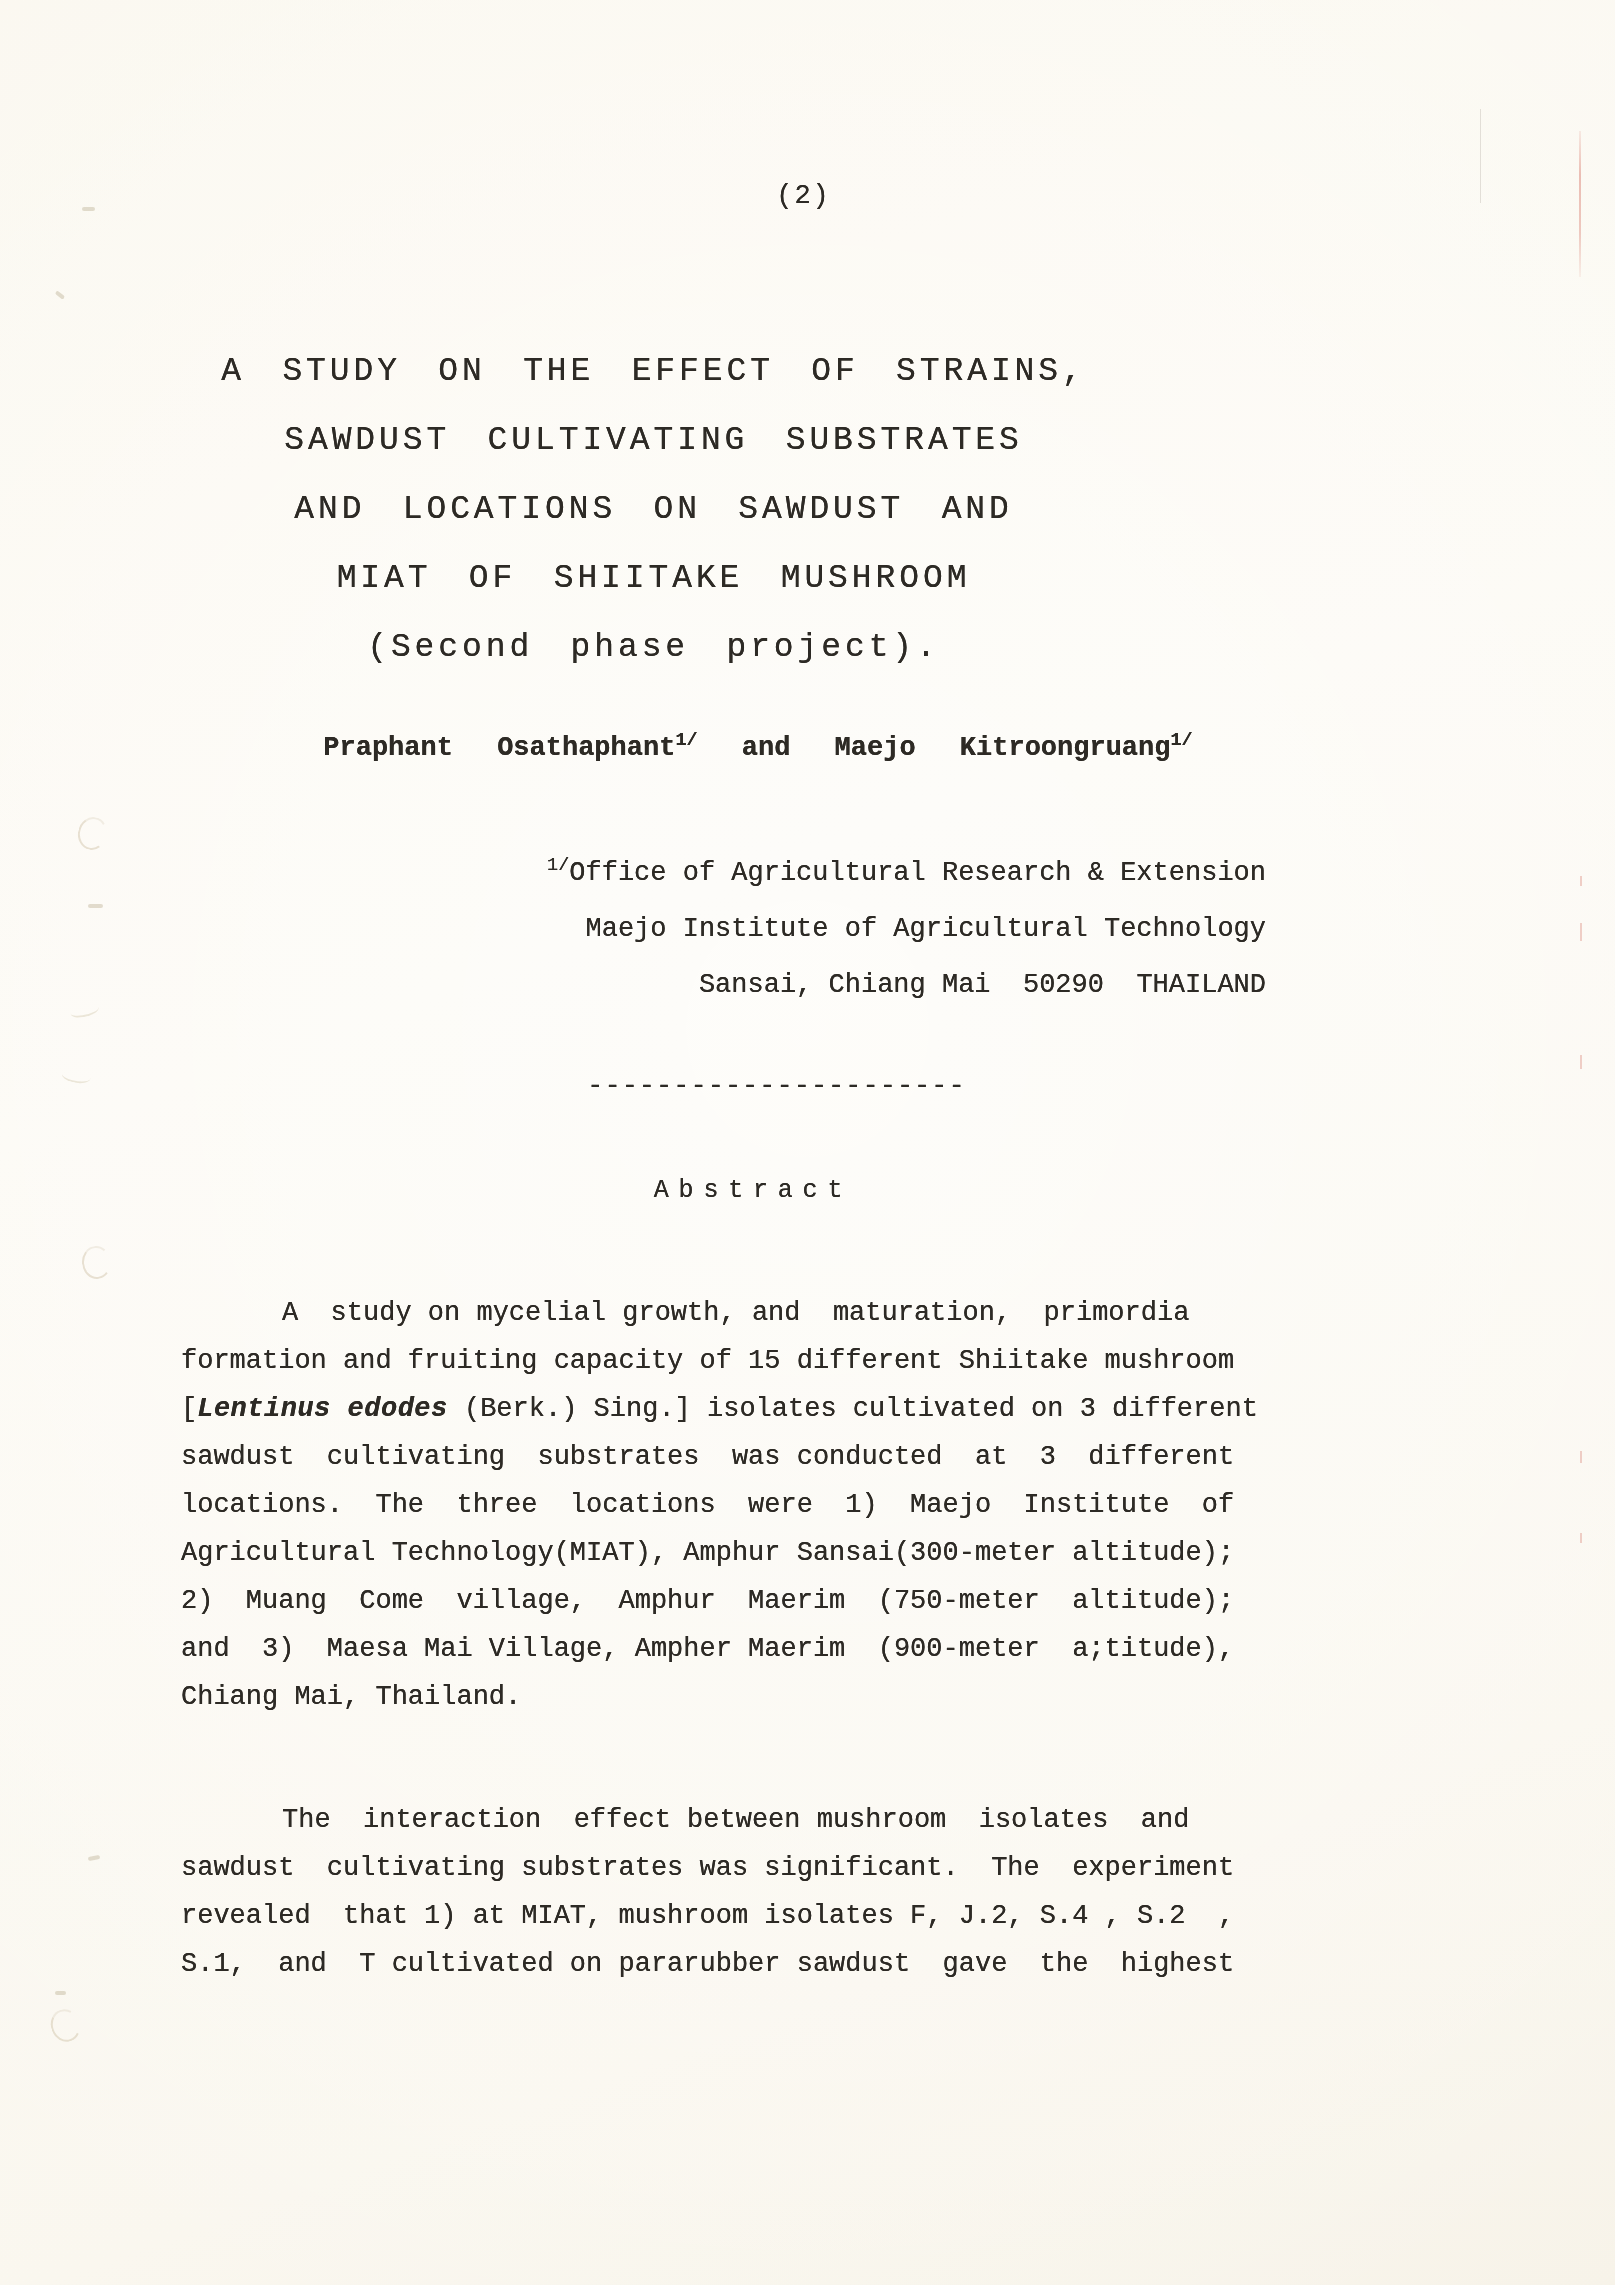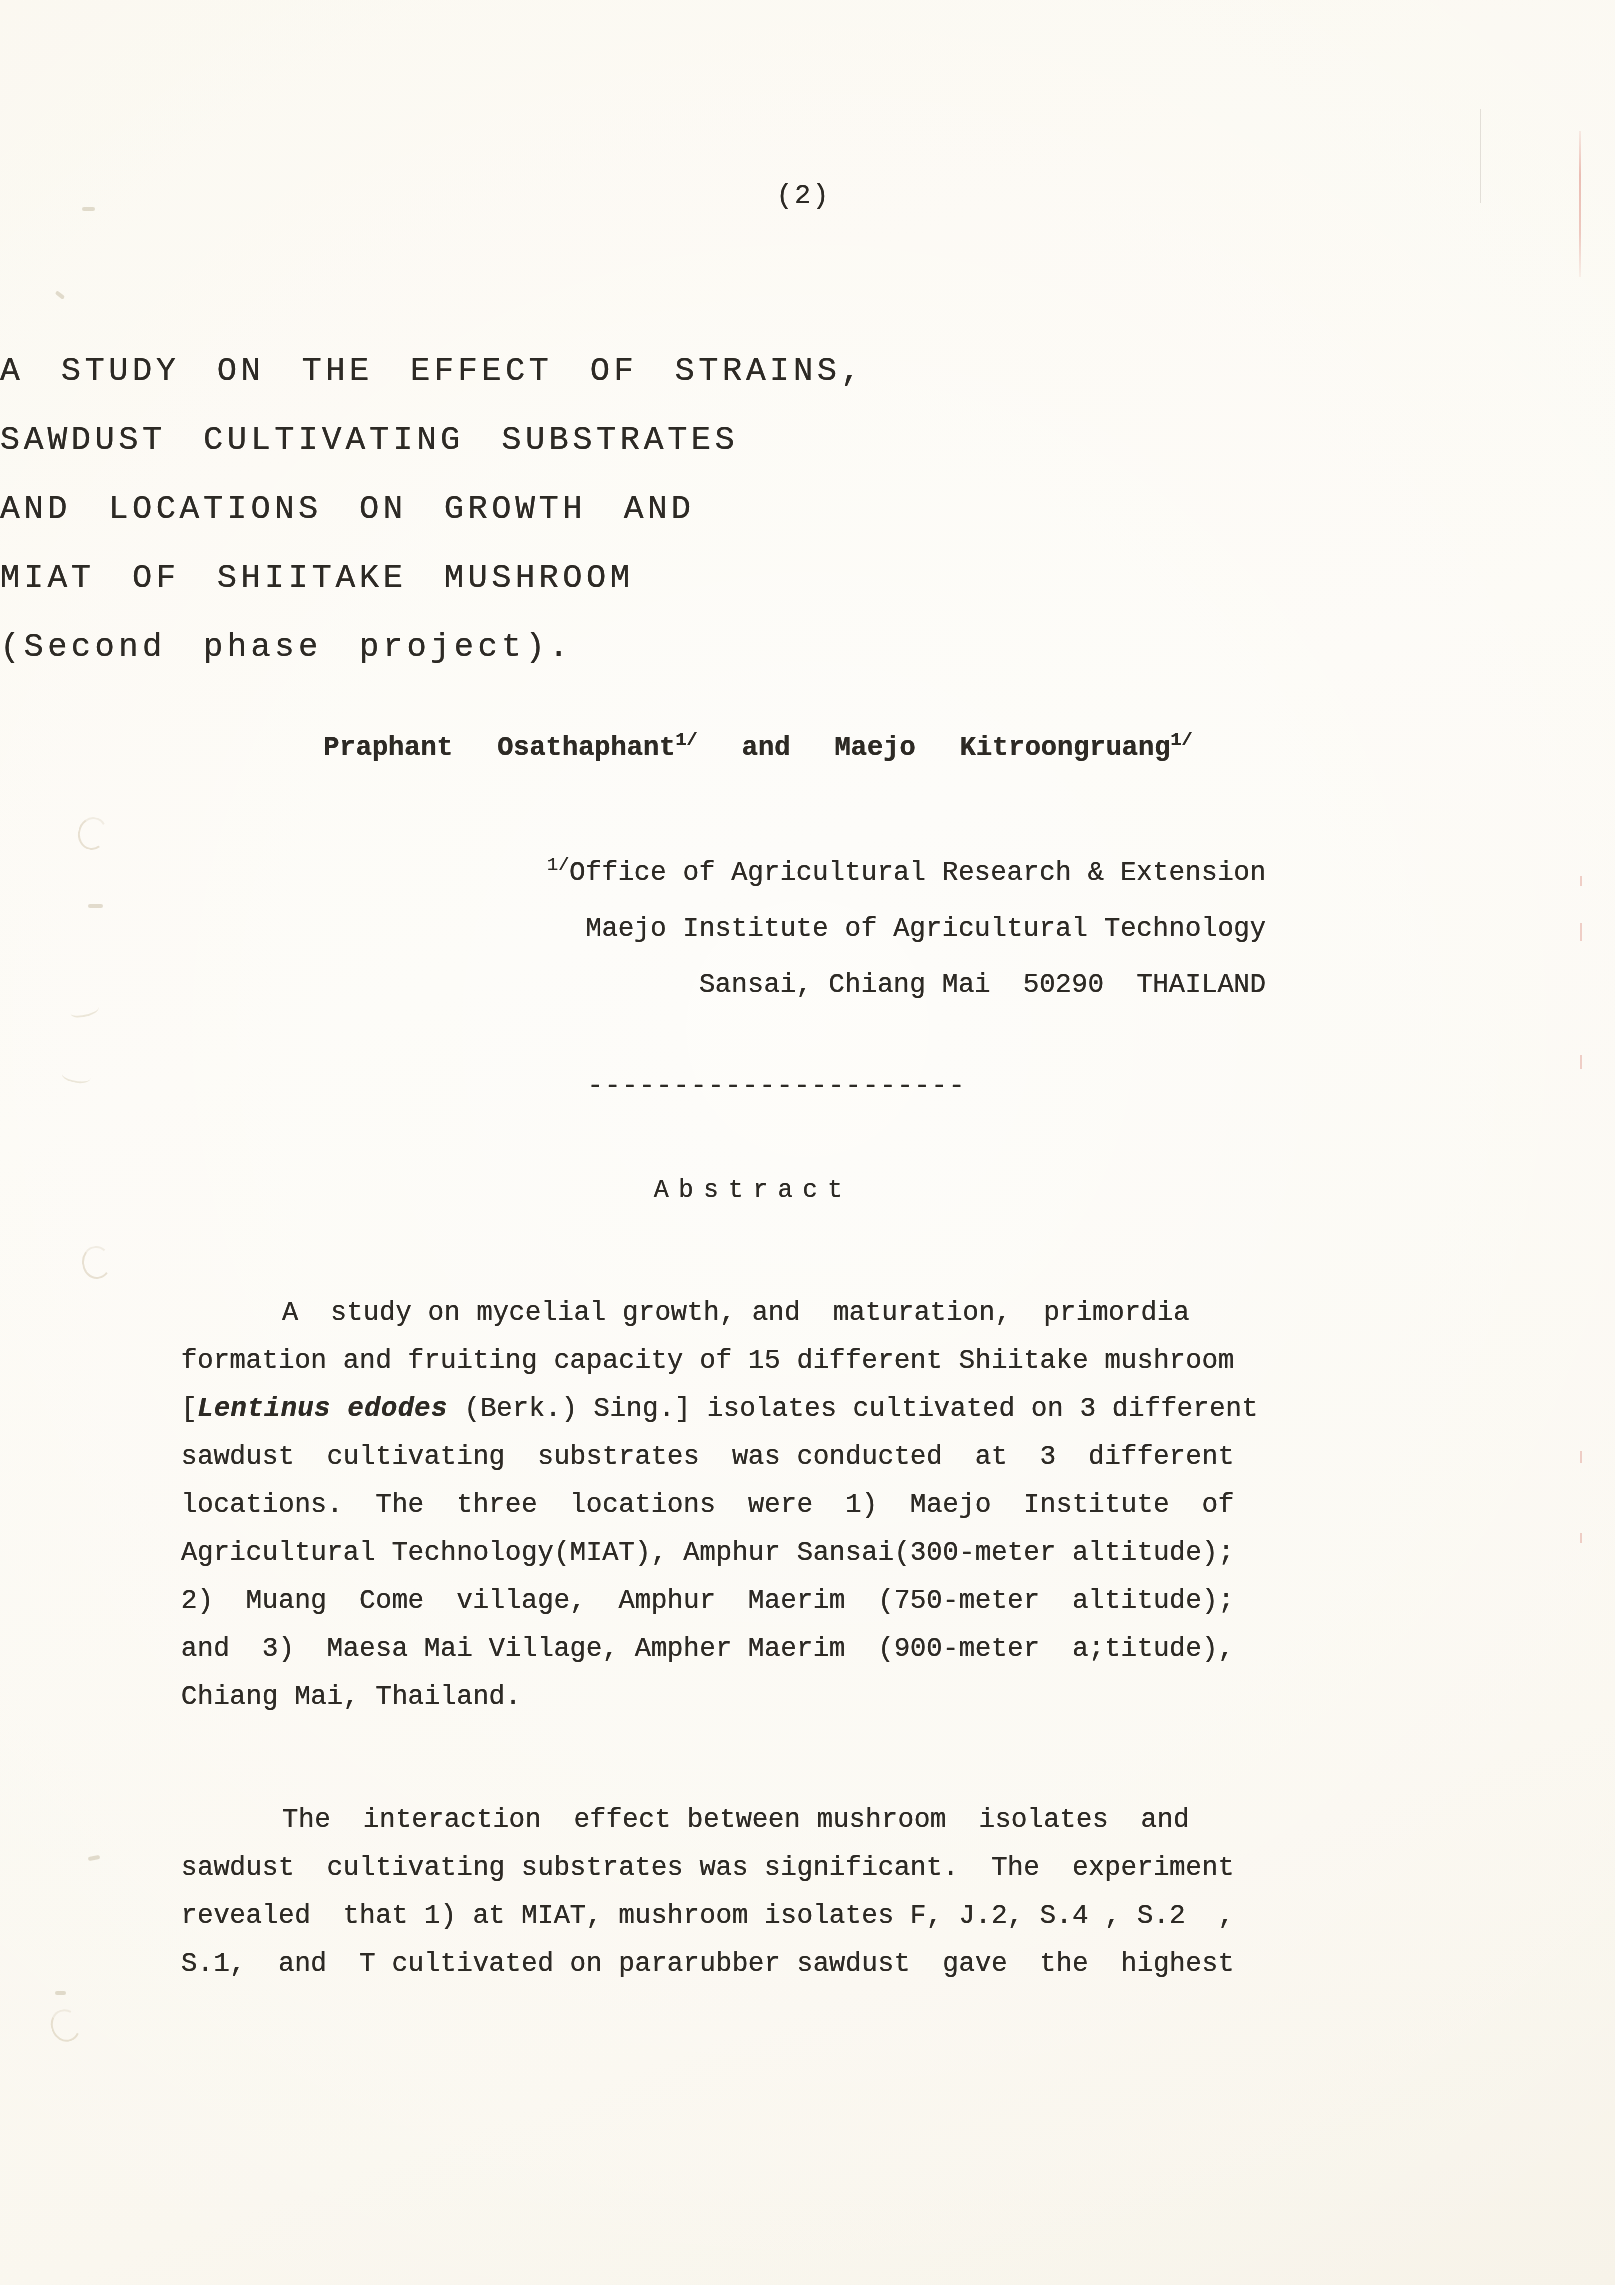--- a/index.html
+++ b/index.html
@@ -16,21 +16,21 @@
   }
   .typew{ text-shadow:0 0 0.5px currentColor; }
 
   .pagenum{
     position:absolute; top:181px; left:0; width:1607px;
     text-align:center; font-size:27px; letter-spacing:2px;
   }
 
   .title-block{
     position:absolute; top:337px; left:0; width:1307px;
-    text-align:left; font-size:33px; line-height:69px;
+    text-align:center; font-size:33px; line-height:69px;
     letter-spacing:3.9px; word-spacing:13.7px; white-space:pre;
   }
 
   .authors{
     position:absolute; top:733px; left:0; width:1516px;
     text-align:center; font-size:27px; font-weight:bold;
     white-space:pre; word-spacing:5.9px;
   }
   .authors sup, .affiliation sup{
     font-size:18.5px; vertical-align:super; line-height:0; letter-spacing:0;
@@ -90,21 +90,21 @@
     background:rgba(150,145,132,0.25);
   }
 </style>
 </head>
 <body>
 
 <div class="page">
 
   <div class="pagenum typew">(2)</div>
 
-  <div class="title-block typew"><div class="t-line">A STUDY ON THE EFFECT OF STRAINS,</div><div class="t-line">SAWDUST CULTIVATING SUBSTRATES</div><div class="t-line">AND LOCATIONS ON GROWTH AND</div><div class="t-line">MIAT OF SHIITAKE MUSHROOM</div><div class="t-line">(Second phase project).</div></div>
+  <div class="title-block typew"><div class="t-line">A STUDY ON THE EFFECT OF STRAINS,</div><div class="t-line">SAWDUST CULTIVATING SUBSTRATES</div><div class="t-line">AND LOCATIONS ON SAWDUST AND</div><div class="t-line">MIAT OF SHIITAKE MUSHROOM</div><div class="t-line">(Second phase project).</div></div>
 
   <div class="authors typew"><span>Praphant  Osathaphant</span><sup>1/</sup><span>  and  Maejo  Kitroongruang</span><sup>1/</sup></div>
 
   <div class="affiliation typew"><div class="t-line"><sup>1/</sup><span>Office of Agricultural Research &amp; Extension</span></div><div class="t-line"><span>Maejo Institute of Agricultural Technology</span></div><div class="t-line"><span>Sansai, Chiang Mai  50290  THAILAND</span></div></div>
 
   <div class="separator typew">----------------------</div>
 
   <div class="abstract-heading typew">Abstract</div>
 
   <div class="abstract-body typew"><div class="para indent"><div class="pline"><span>A  study on mycelial growth, and  maturation,  primordia</span></div><div class="pline"><span>formation and fruiting capacity of 15 different Shiitake mushroom</span></div><div class="pline"><span>[</span><span class="it">Lentinus edodes</span><span> (Berk.) Sing.] isolates cultivated on 3 different</span></div><div class="pline"><span>sawdust  cultivating  substrates  was conducted  at  3  different</span></div><div class="pline"><span>locations.  The  three  locations  were  1)  Maejo  Institute  of</span></div><div class="pline"><span>Agricultural Technology(MIAT), Amphur Sansai(300-meter altitude);</span></div><div class="pline"><span>2)  Muang  Come  village,  Amphur  Maerim  (750-meter  altitude);</span></div><div class="pline"><span>and  3)  Maesa Mai Village, Ampher Maerim  (900-meter  a;titude),</span></div><div class="pline"><span>Chiang Mai, Thailand.</span></div></div><div class="para indent"><div class="pline"><span>The  interaction  effect between mushroom  isolates  and</span></div><div class="pline"><span>sawdust  cultivating substrates was significant.  The  experiment</span></div><div class="pline"><span>revealed  that 1) at MIAT, mushroom isolates F, J.2, S.4 , S.2  ,</span></div><div class="pline"><span>S.1,  and  T cultivated on pararubber sawdust  gave  the  highest</span></div></div></div>

